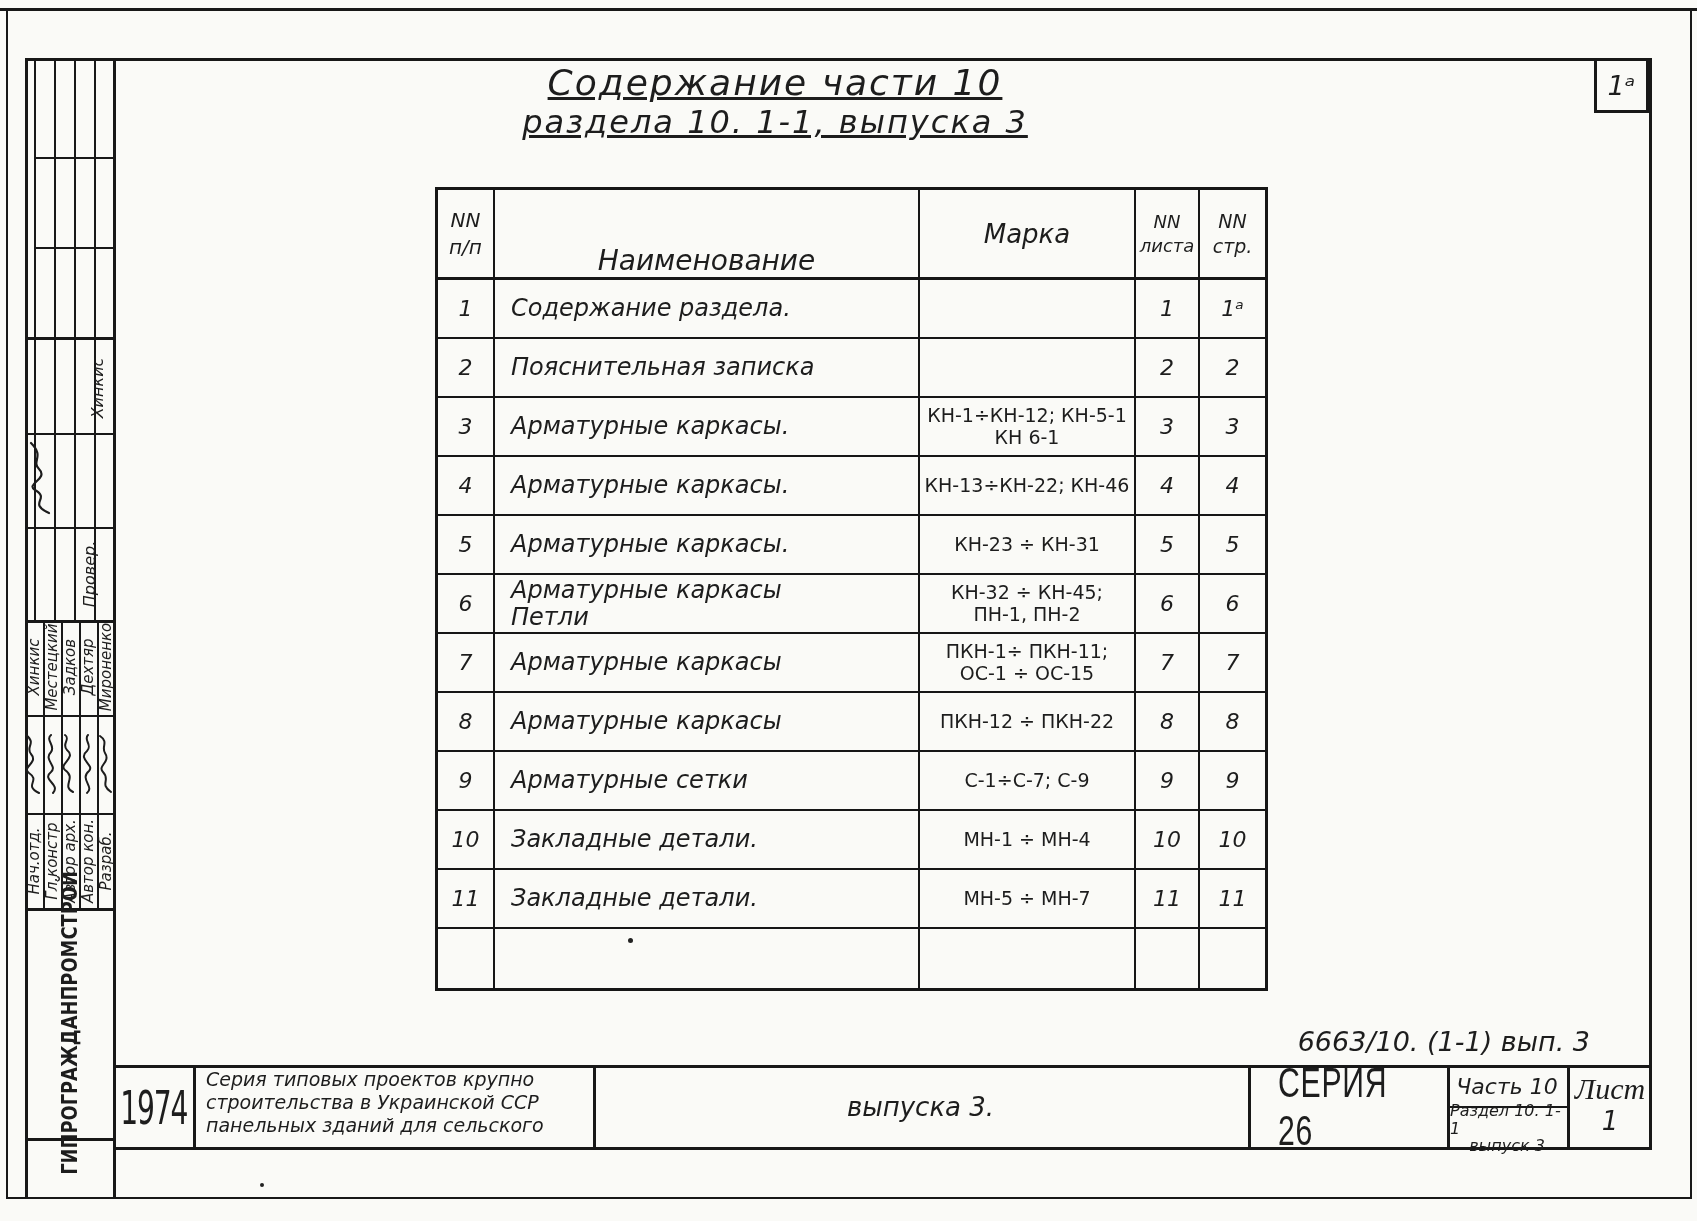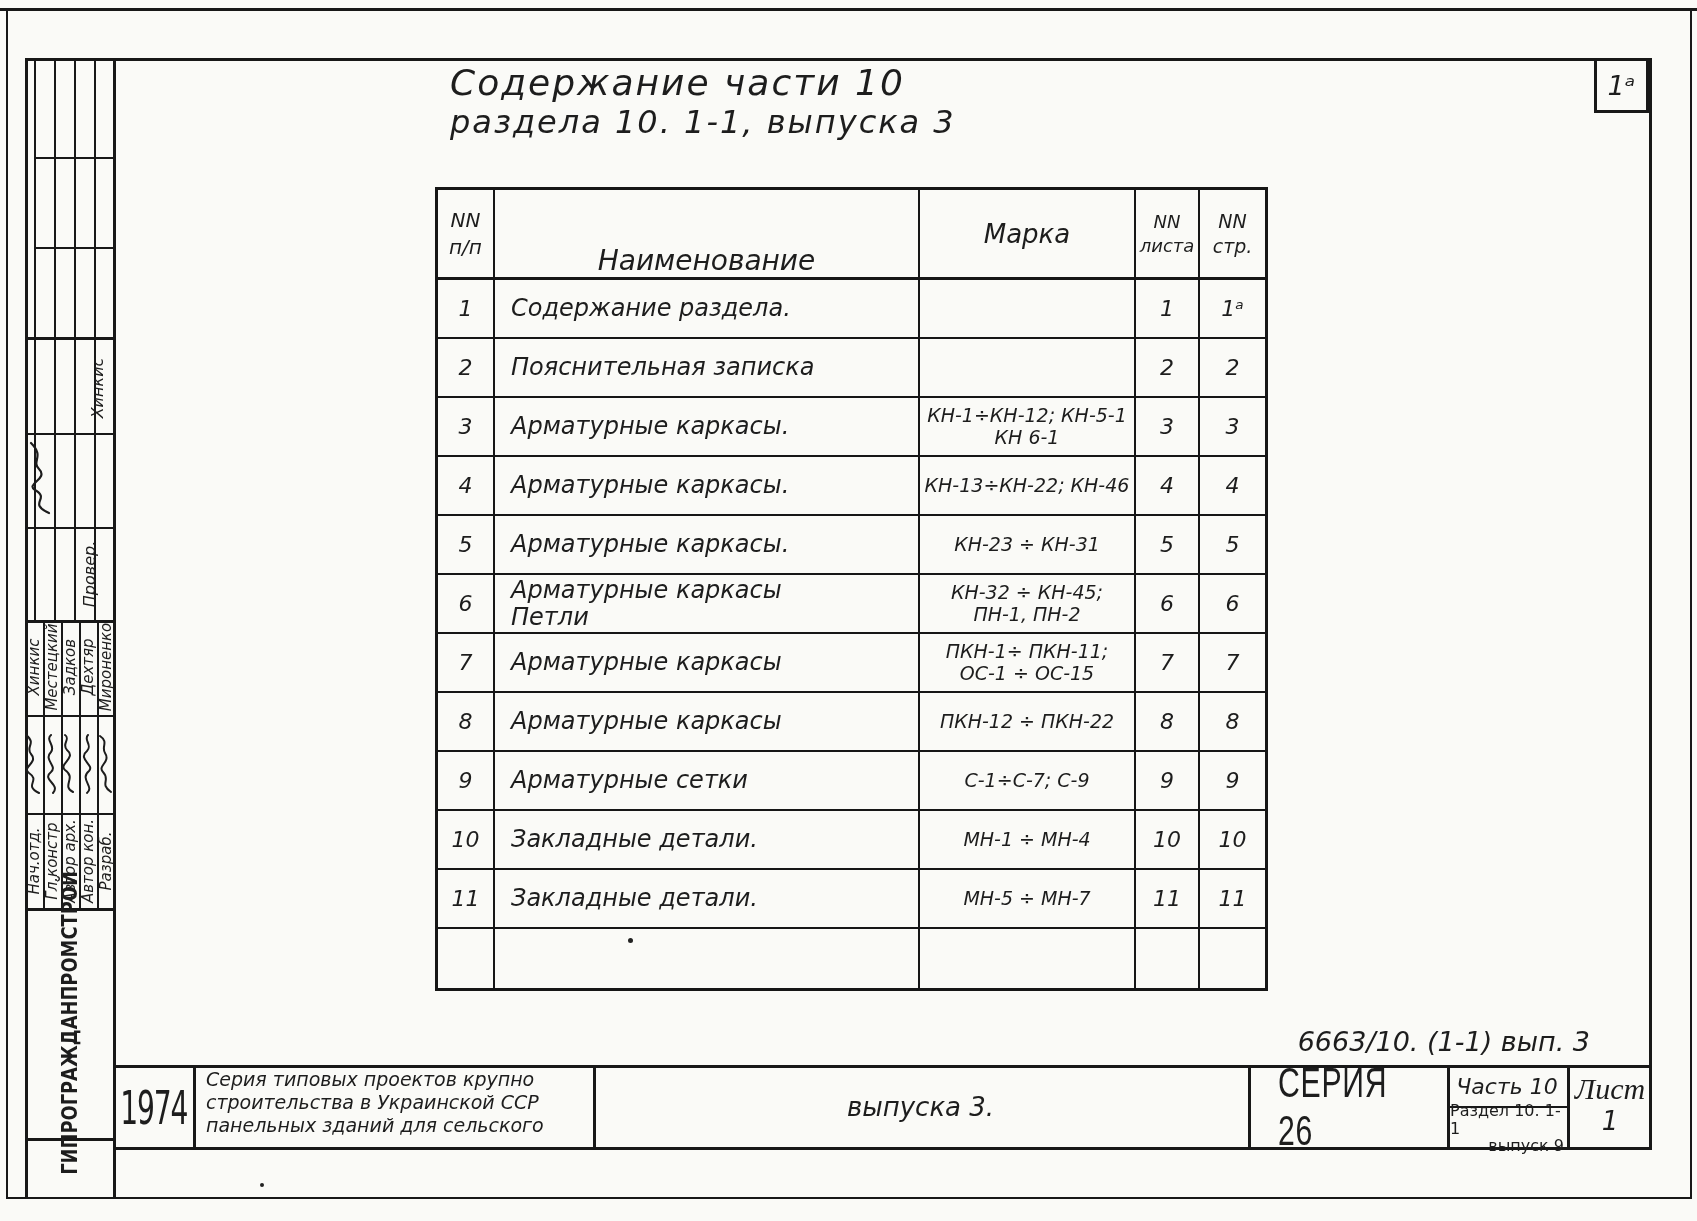--- a/index.html
+++ b/index.html
@@ -4,21 +4,21 @@
 <style>
   html,body{margin:0;padding:0;background:#e9e9e6;}
   #sheet{position:relative;width:1697px;height:1221px;background:#fafaf7;overflow:hidden;
          font-family:"DejaVu Sans",sans-serif;color:#1d1d1d;}
   .ln{position:absolute;background:#181818;}
   .rot{position:absolute;transform:translate(-50%,-50%) rotate(-90deg);transform-origin:center;
        white-space:nowrap;font-style:italic;}
   .speck{position:absolute;width:5px;height:5px;border-radius:50%;background:#222;}
 
   
-  .ptitle{position:absolute;left:450px;width:650px;font-style:italic;letter-spacing:2px;}
+  .ptitle{position:absolute;left:450px;width:650px;text-align:center;font-style:italic;letter-spacing:2px;text-decoration:underline;}
   #ptitle1{top:62px;font-size:36px;}
   #ptitle2{top:103px;font-size:32px;}
 
   
   #corner-box{position:absolute;left:1594px;top:58px;width:55px;height:55px;border:3px solid #181818;
               box-sizing:border-box;display:flex;align-items:center;justify-content:center;
               font-size:27px;font-style:italic;}
 
   
   #toc{position:absolute;left:435px;top:187px;display:grid;
@@ -33,41 +33,41 @@
          font-style:italic;text-align:center;border-bottom:3px solid #161616;}
   .h-num{font-size:20px;line-height:1.35;}
   .h-name{font-size:28px;justify-content:flex-end;}
   .h-mark{font-size:26px;}
   .h-sheet{font-size:18px;line-height:1.3;}
   .h-page{font-size:19px;line-height:1.3;}
   .c-num{display:flex;align-items:center;justify-content:center;font-size:22px;font-style:italic;}
   .c-name{display:flex;flex-direction:column;justify-content:center;padding-left:16px;
           font-size:24px;font-style:italic;line-height:1.12;}
   .c-mark{display:flex;flex-direction:column;justify-content:center;align-items:center;
-          font-size:19px;font-style:italic;text-align:center;line-height:1.15;padding:0 2px;}
+          font-size:19px;text-align:center;line-height:1.15;padding:0 2px;}
   .c-pg{display:flex;align-items:center;justify-content:center;font-size:22px;font-style:italic;}
 
   
   #doc-number{position:absolute;left:1280px;top:1026px;width:310px;text-align:right;
               font-size:27px;font-style:italic;}
 
   
   .tbcell{position:absolute;box-sizing:border-box;display:flex;}
   #tb-year{left:116px;top:1068px;width:76px;height:78px;align-items:center;justify-content:center;}
   #tb-year span{font-size:47px;transform:scaleX(0.6);letter-spacing:-2px;}
   #tb-desc{left:198px;top:1068px;width:392px;height:78px;flex-direction:column;
            font-size:19px;font-style:italic;line-height:1.2;padding-left:8px;}
   #tb-stitle{left:596px;top:1068px;width:649px;height:78px;flex-direction:column;align-items:center;
              justify-content:center;font-size:26px;font-style:italic;line-height:1.25;}
   #tb-series{left:1251px;top:1068px;width:193px;height:78px;align-items:center;justify-content:center;}
   #tb-series span{font-size:42px;font-family:"Liberation Sans",sans-serif;transform:scaleX(0.72);letter-spacing:1px;}
   #tb-part{left:1450px;top:1066px;width:114px;height:41px;align-items:center;justify-content:center;
            font-size:22px;font-style:italic;}
-  #tb-section{left:1450px;top:1108px;width:114px;height:41px;flex-direction:column;align-items:flex-end;
-              justify-content:center;font-size:16px;line-height:1.1;}
+  #tb-section{left:1450px;top:1108px;width:114px;height:41px;flex-direction:column;align-items:center;
+              justify-content:center;font-size:16px;font-style:italic;line-height:1.1;}
   #tb-list{left:1570px;top:1068px;width:80px;height:78px;flex-direction:column;align-items:center;
            justify-content:flex-start;font-style:italic;padding-top:4px;}
   #tb-list .lbl{font-size:30px;font-family:Liberation Serif, serif;}
   #tb-list .num{font-size:26px;}
 
   
   #org-name{font-style:normal;font-weight:bold;font-size:21px;
             transform:translate(-50%,-50%) rotate(-90deg) scaleX(0.85);letter-spacing:0px;}
   .stamp-name{font-size:15px;}
   .stamp-role{font-size:15px;}
@@ -361,21 +361,21 @@
     <span>выпуска 3.</span>
   </div>
   <div class="tbcell" id="tb-series">
     <span>СЕРИЯ 26</span>
   </div>
   <div class="tbcell" id="tb-part">
     <span>Часть 10</span>
   </div>
   <div class="tbcell" id="tb-section">
     <span>Раздел 10. 1-1</span>
-    <span>выпуск 9</span>
+    <span>выпуск 3</span>
   </div>
   <div class="tbcell" id="tb-list">
     <span class="lbl">Лист</span>
     <span class="num">1</span>
   </div>
 
   <div class="speck" style="left:628px;top:938px;"></div>
   <div class="speck" style="left:260px;top:1183px;width:4px;height:4px;"></div>
 
 </div>

